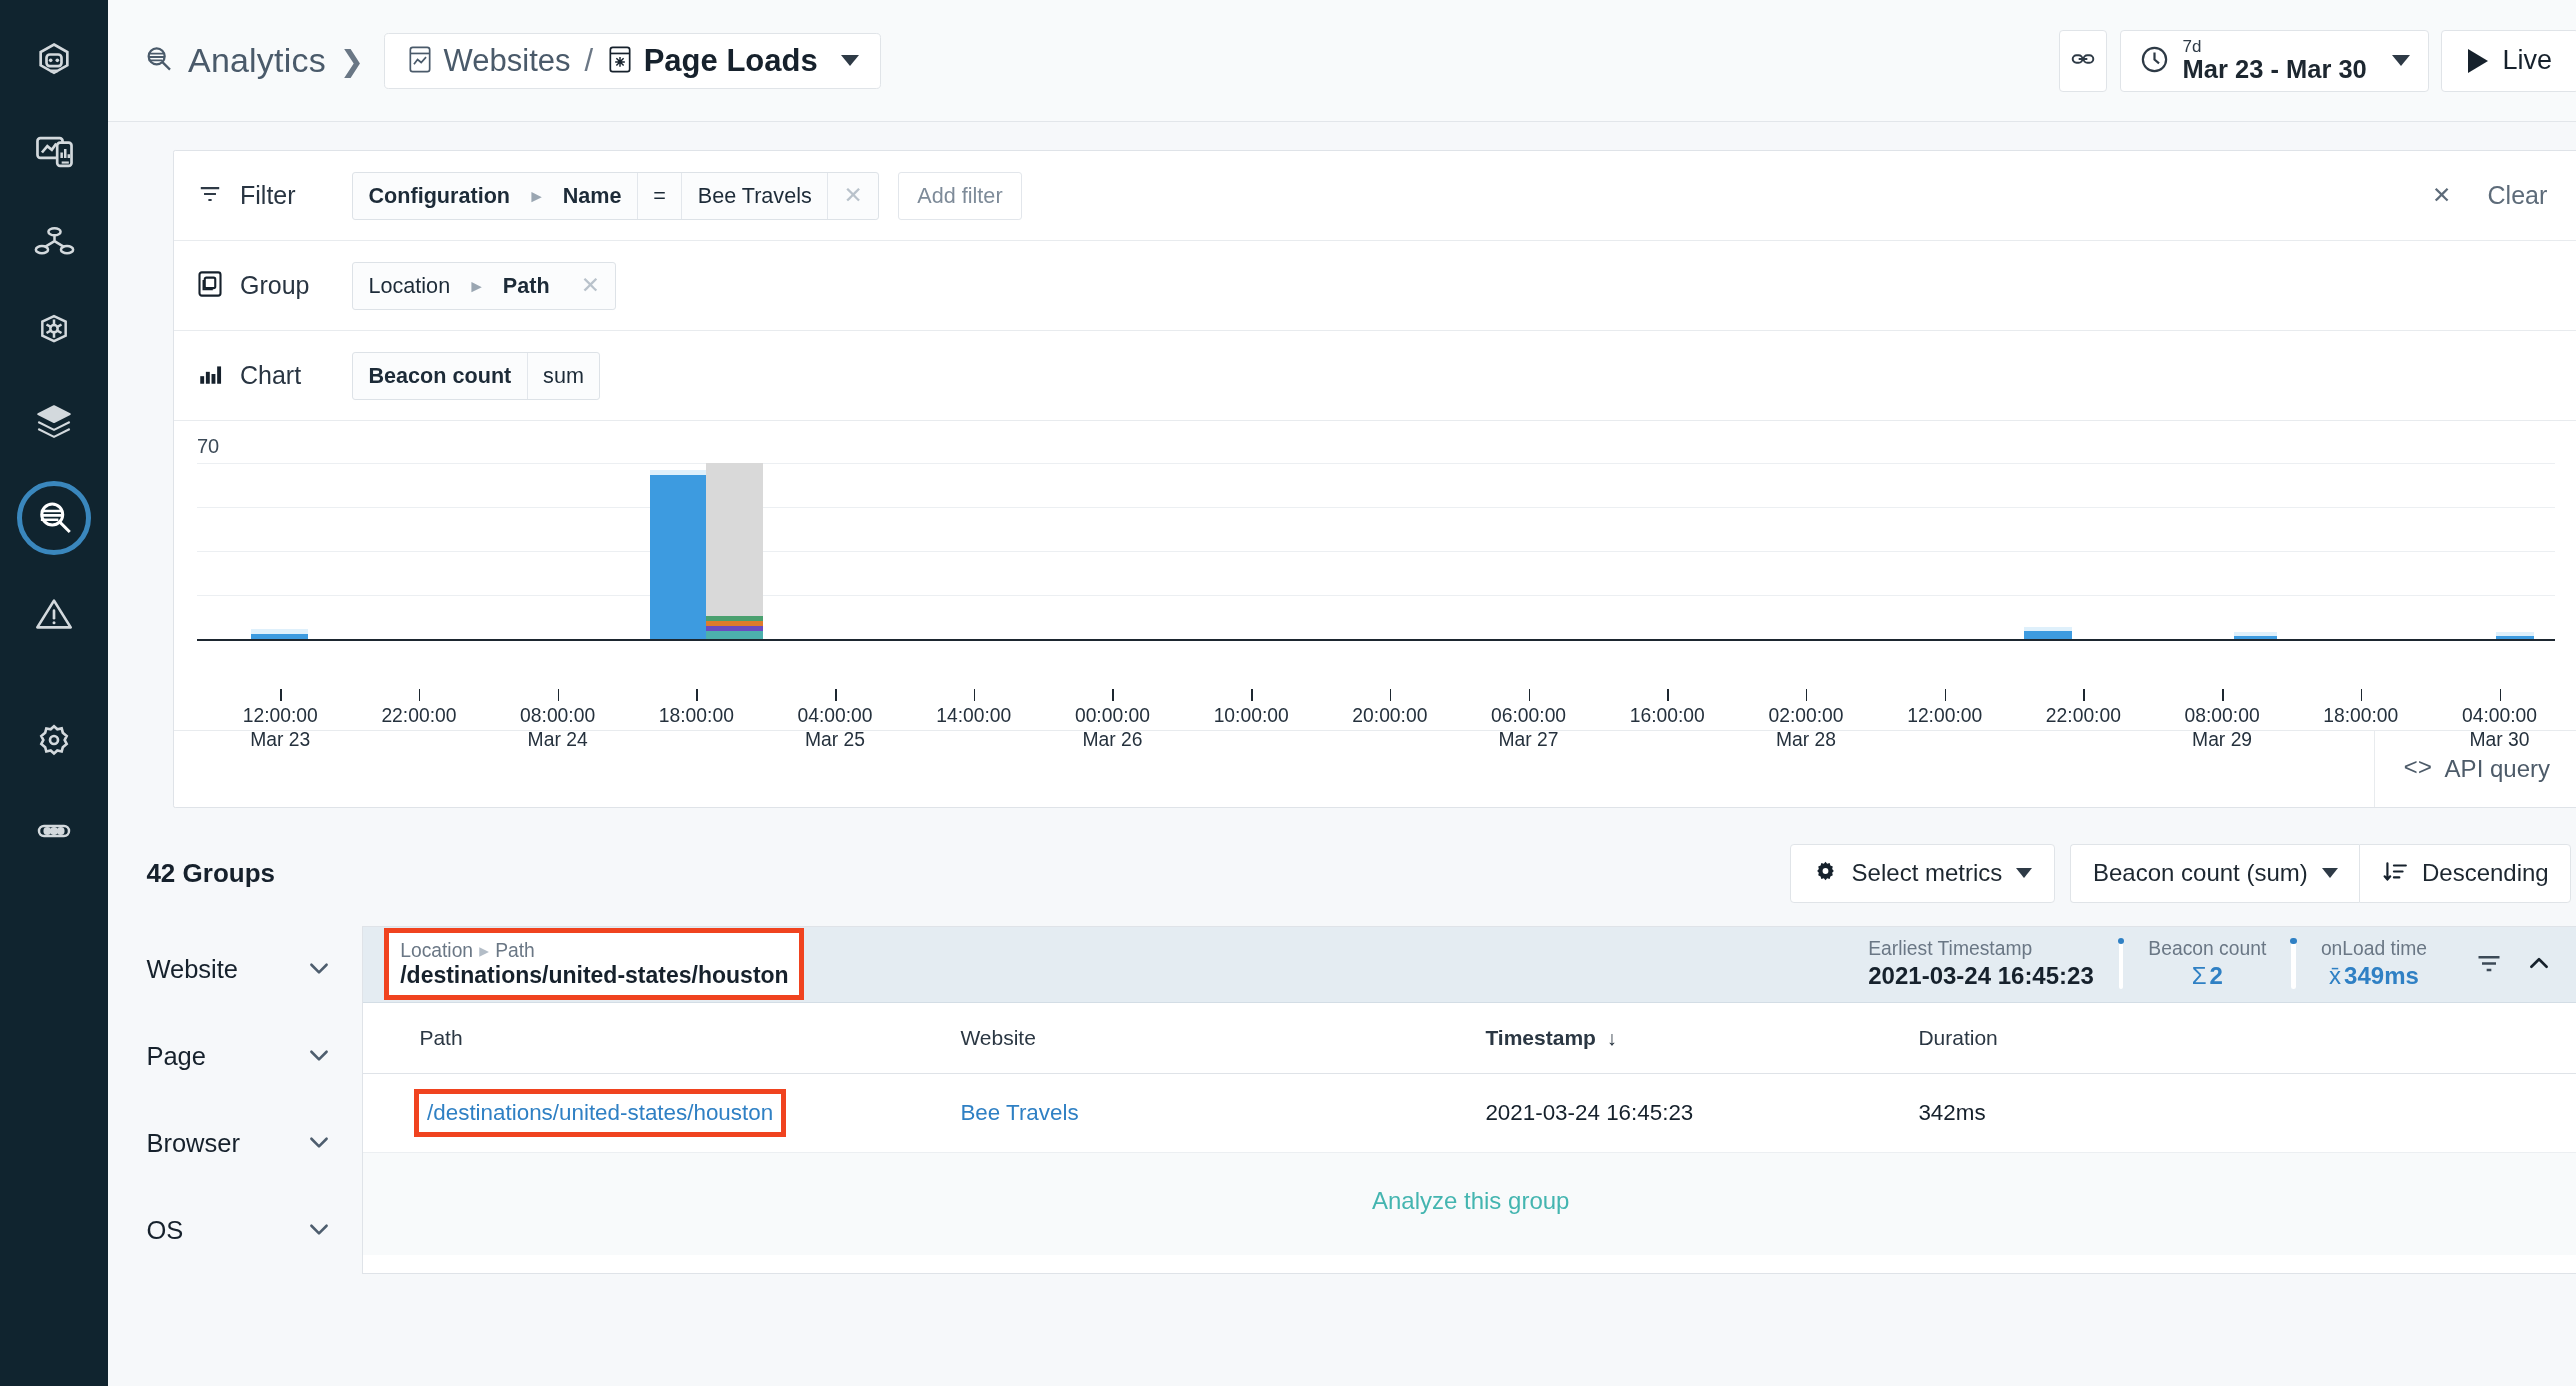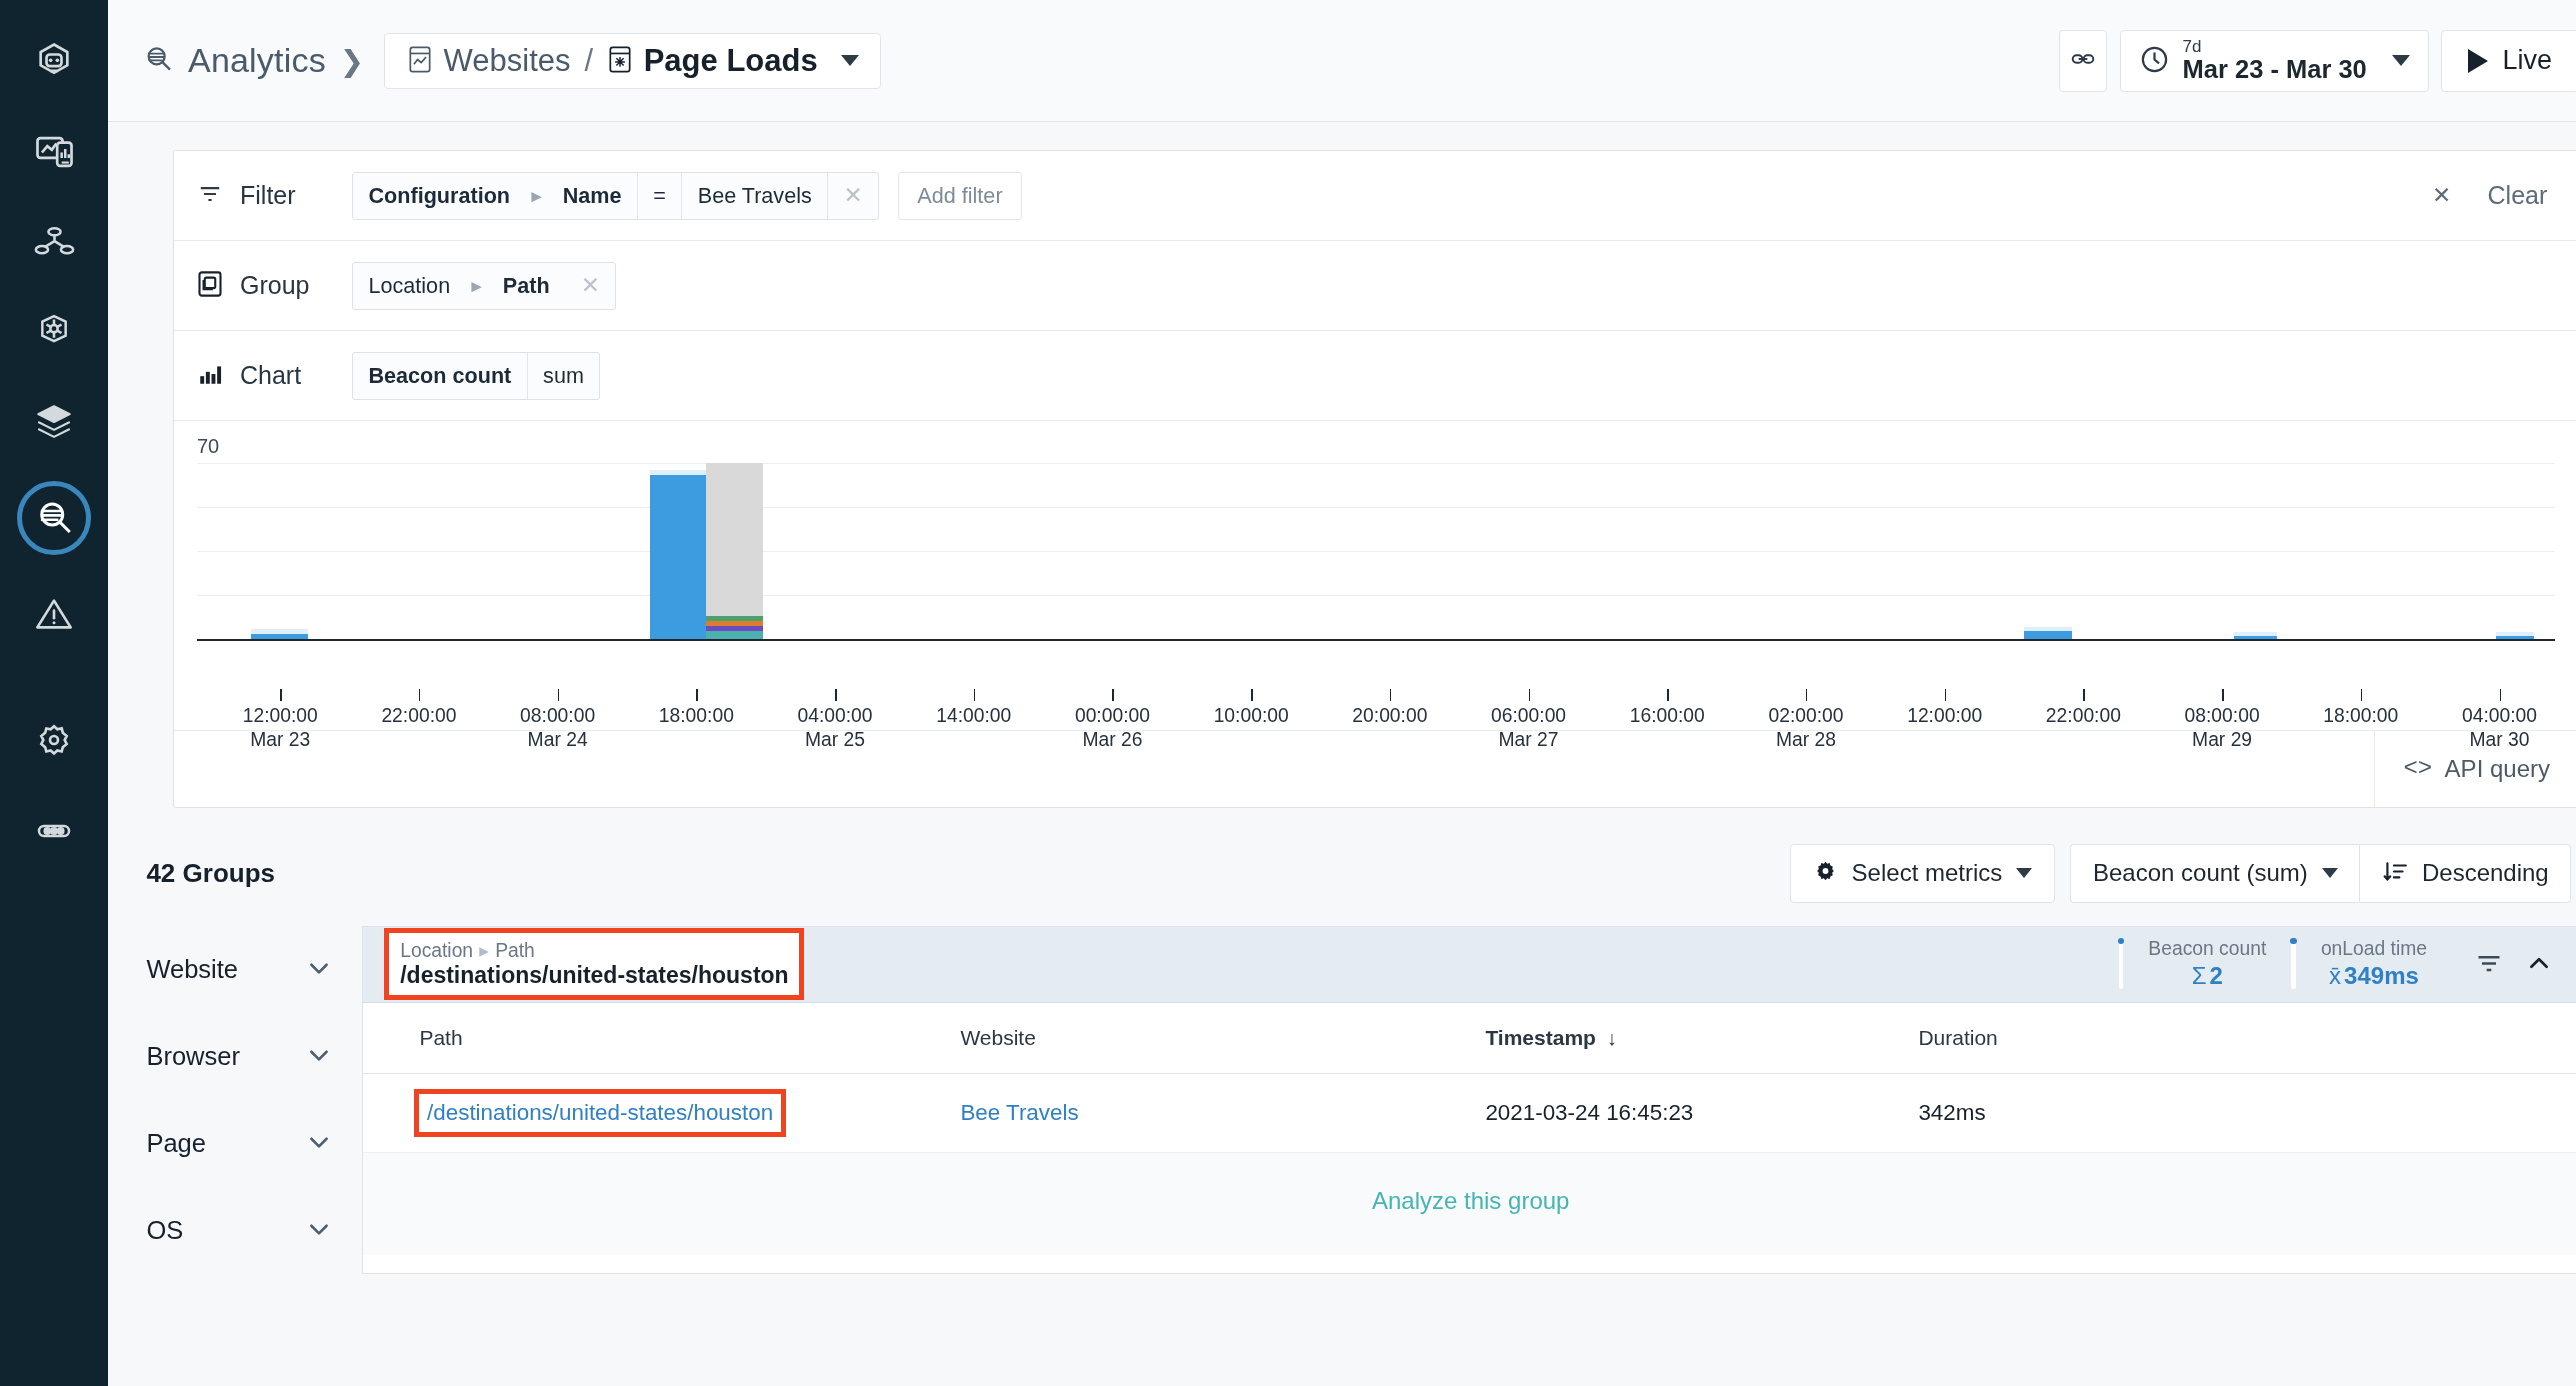--- a/index.html
+++ b/index.html
@@ -573,27 +573,27 @@
       <div class="lower">
 
         <div class="facets" id="facets">
             <div class="facet">
               <span class="facet-t">Website</span>
               <span class="facet-c"><svg width="26" height="26" viewBox="0 0 24 24" fill="none" stroke="#4e5e6e" stroke-width="2.4">
                   <path d="M5 9l7 7 7-7" stroke-linecap="round" stroke-linejoin="round"></path>
                 </svg></span>
             </div>
             <div class="facet">
-              <span class="facet-t">Browser</span>
+              <span class="facet-t">Page</span>
               <span class="facet-c"><svg width="26" height="26" viewBox="0 0 24 24" fill="none" stroke="#4e5e6e" stroke-width="2.4">
                   <path d="M5 9l7 7 7-7" stroke-linecap="round" stroke-linejoin="round"></path>
                 </svg></span>
             </div>
             <div class="facet">
-              <span class="facet-t">Page</span>
+              <span class="facet-t">Browser</span>
               <span class="facet-c"><svg width="26" height="26" viewBox="0 0 24 24" fill="none" stroke="#4e5e6e" stroke-width="2.4">
                   <path d="M5 9l7 7 7-7" stroke-linecap="round" stroke-linejoin="round"></path>
                 </svg></span>
             </div>
             <div class="facet">
               <span class="facet-t">OS</span>
               <span class="facet-c"><svg width="26" height="26" viewBox="0 0 24 24" fill="none" stroke="#4e5e6e" stroke-width="2.4">
                   <path d="M5 9l7 7 7-7" stroke-linecap="round" stroke-linejoin="round"></path>
                 </svg></span>
             </div>
@@ -605,20 +605,24 @@
             <div class="gkey redbox">
               <div class="gkey-inner">
                 <div class="gkey-top">
                   <span>Location</span><span class="gkey-sep">▸</span><span>Path</span>
                 </div>
                 <div class="gkey-path">/destinations/united-states/houston</div>
               </div>
             </div>
 
             <div class="gmetrics" id="gmetrics">
+                <div class="metric">
+                  <div class="metric-l">Earliest Timestamp</div>
+                  <div class="metric-v ">2021-03-24 16:45:23</div>
+                </div>
                 <div class="mdiv"></div>
                 <div class="metric">
                   <div class="metric-l">Beacon count</div>
                   <div class="metric-v blue"><span class="sym">Σ</span>2</div>
                 </div>
                 <div class="mdiv"></div>
                 <div class="metric">
                   <div class="metric-l">onLoad time</div>
                   <div class="metric-v blue"><span class="sym">x̄</span>349ms</div>
                 </div>

